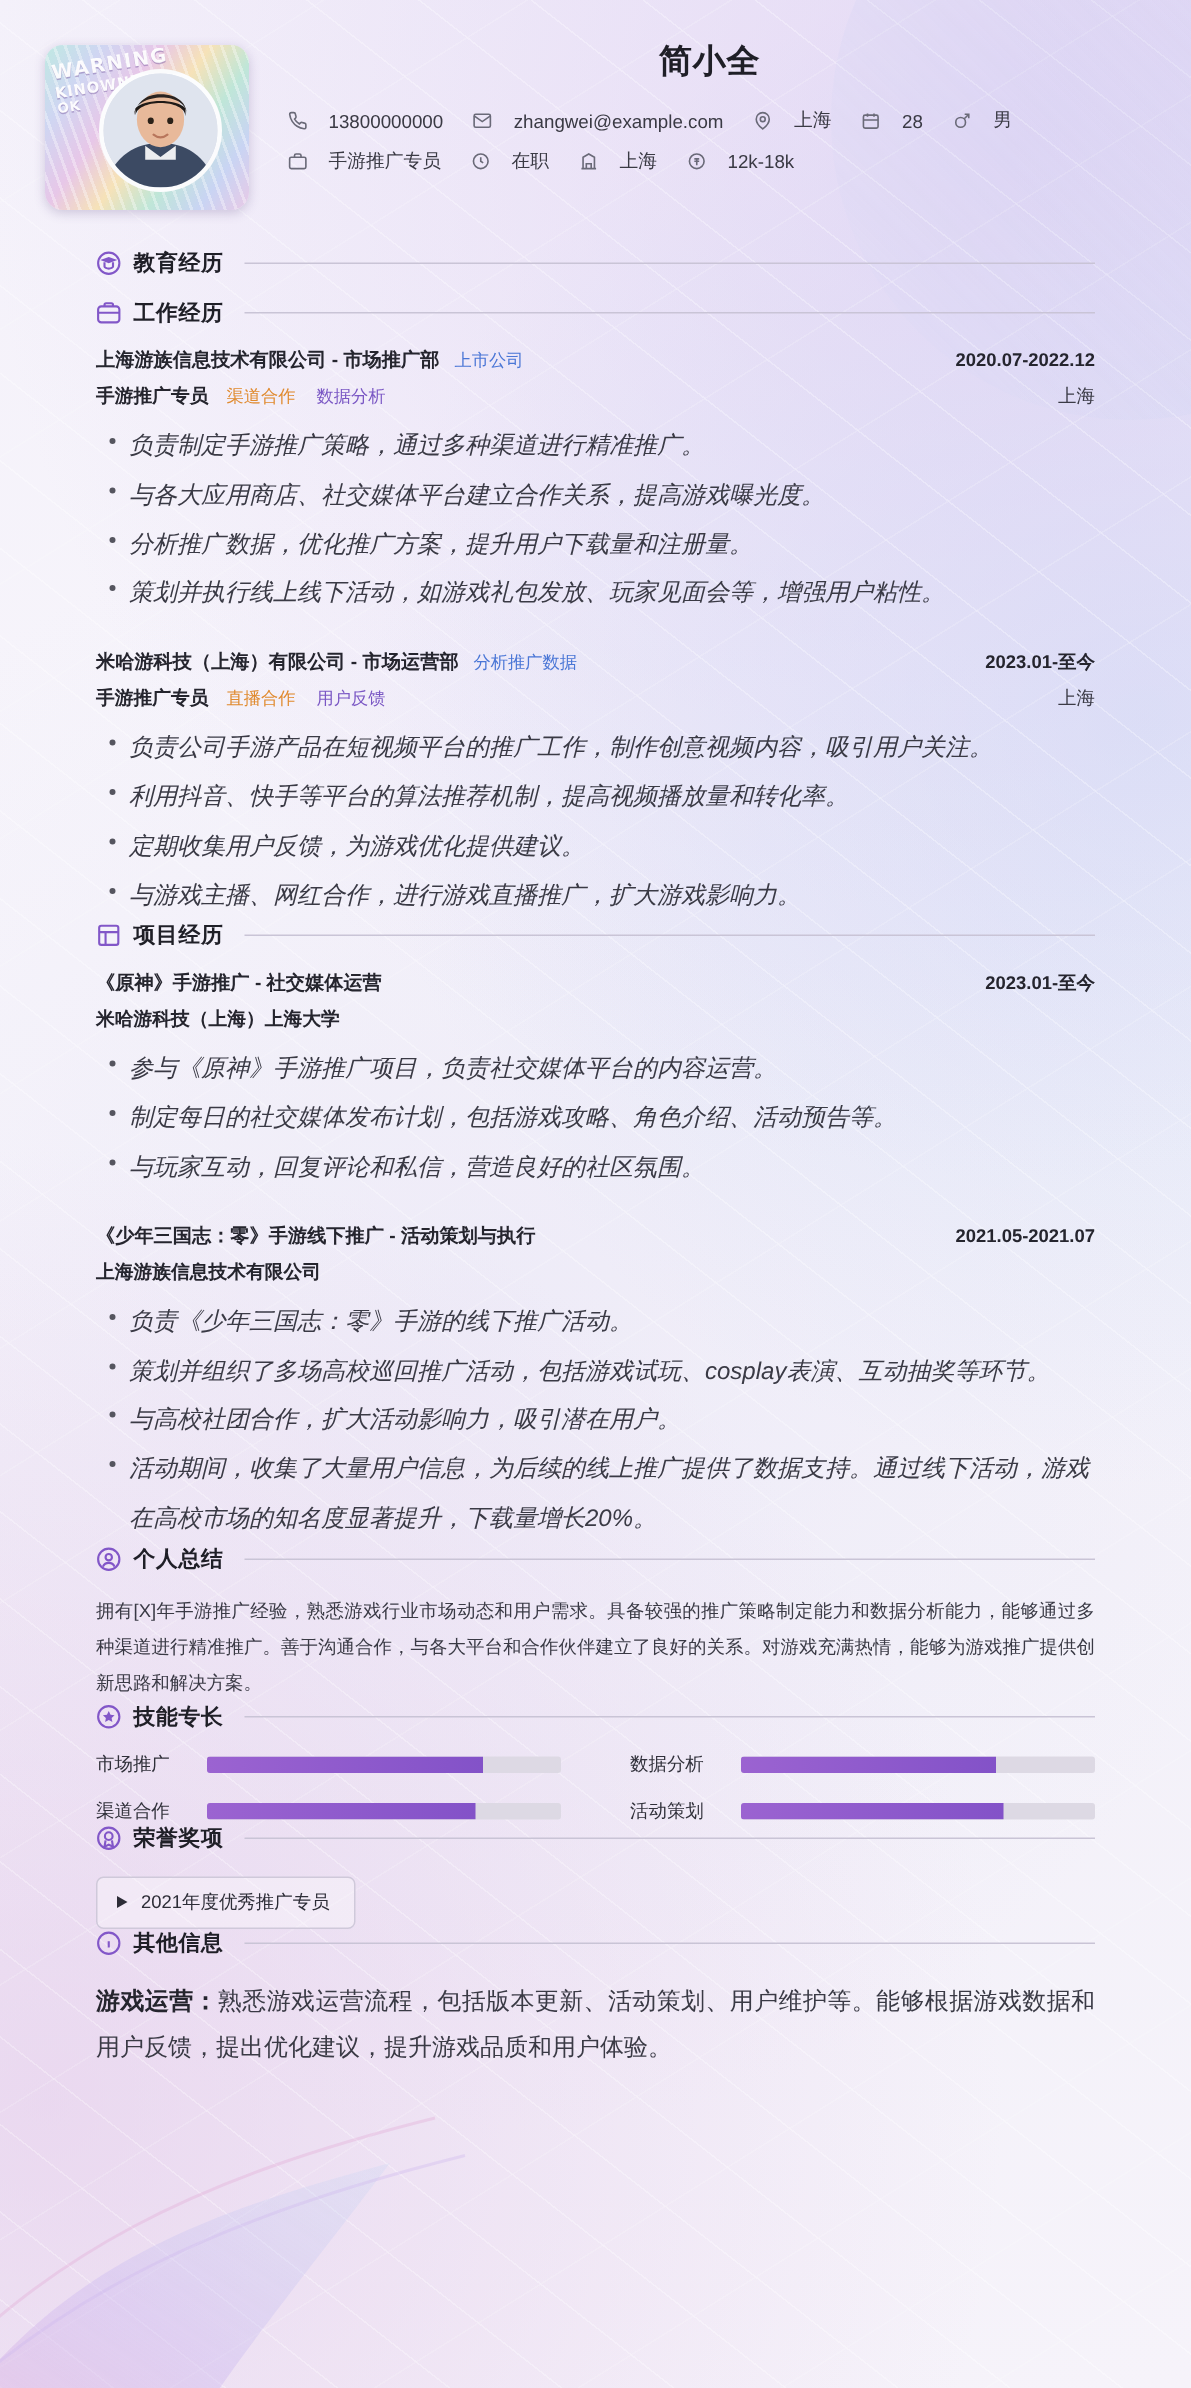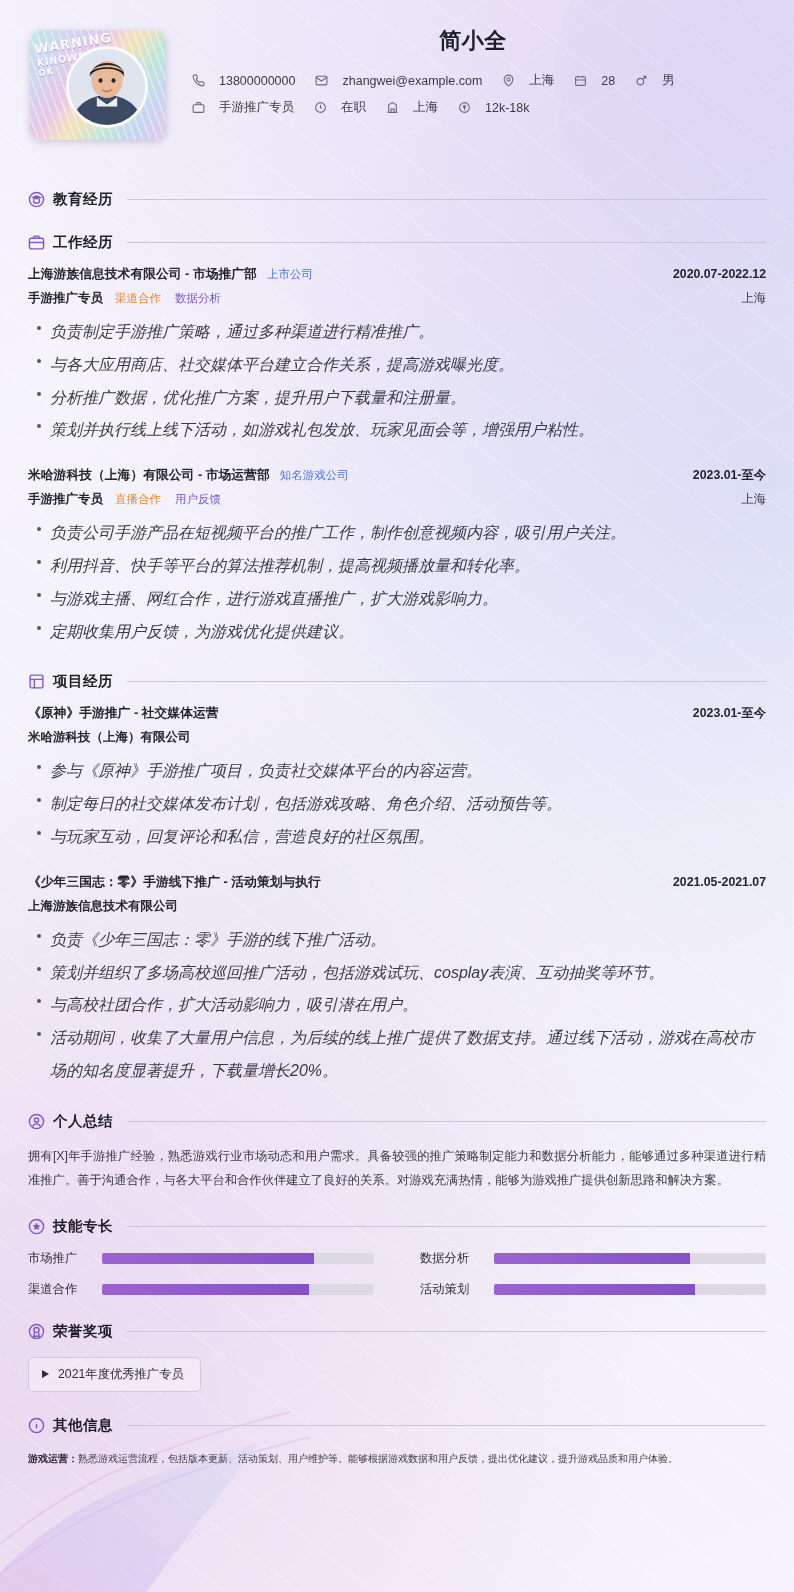--- a/index.html
+++ b/index.html
@@ -126,21 +126,21 @@
     gap: 4px 20px;
     font-size: 12.5px;
     color: #3a3a44;
     margin-bottom: 10px;
   }
   .meta-item { display: inline-flex; align-items: center; gap: 14px; white-space: nowrap; }
   .meta-item svg { display: block; }
   .meta-ic { color: #6a6a78; }
 
   
-  .section { padding: 0 28px; margin-top: 24px; }
+  .section { padding: 0 64px; }
   .sec-head {
     display: flex;
     align-items: center;
     gap: 8px;
     margin-bottom: 14px;
   }
   .sec-ic {
     width: 17px; height: 17px;
     flex: none;
     color: #8257c8;
@@ -275,21 +275,21 @@
   }
   .tri {
     width: 0; height: 0;
     border-left: 7px solid #2d2d37;
     border-top: 4.5px solid transparent;
     border-bottom: 4.5px solid transparent;
   }
 
   
   .other-line {
-    font-size: 10px;
+    font-size: 16px;
     line-height: 1.95;
     color: #3a3a45;
     text-align: justify;
   }
   .other-line b { color: #25252e; font-weight: 700; }
   .spacer { height: 26px; }
 </style>
 </head>
 <body>
 
@@ -455,54 +455,54 @@
           <li>负责制定手游推广策略，通过多种渠道进行精准推广。</li>
           <li>与各大应用商店、社交媒体平台建立合作关系，提高游戏曝光度。</li>
           <li>分析推广数据，优化推广方案，提升用户下载量和注册量。</li>
           <li>策划并执行线上线下活动，如游戏礼包发放、玩家见面会等，增强用户粘性。</li>
         </ul>
       </div>
 
       <div class="entry" style="margin-top:20px">
         <div class="entry-row">
           <span class="entry-title">米哈游科技（上海）有限公司 - 市场运营部</span>
-          <span class="tag tag-blue">知名游戏公司</span>
+          <span class="tag tag-blue">分析推广数据</span>
           <span class="entry-right">2023.01-至今</span>
         </div>
         <div class="sub-row">
           <span class="sub-title">手游推广专员</span>
           <span class="tag tag-orange">直播合作</span>
           <span class="tag tag-purple">用户反馈</span>
           <span class="entry-right light">上海</span>
         </div>
         <ul class="bullets">
           <li>负责公司手游产品在短视频平台的推广工作，制作创意视频内容，吸引用户关注。</li>
           <li>利用抖音、快手等平台的算法推荐机制，提高视频播放量和转化率。</li>
+          <li>定期收集用户反馈，为游戏优化提供建议。</li>
           <li>与游戏主播、网红合作，进行游戏直播推广，扩大游戏影响力。</li>
-          <li>定期收集用户反馈，为游戏优化提供建议。</li>
         </ul>
       </div>
     </div>
 
     <div class="section">
       <div class="sec-head">
         <svg class="sec-ic" viewBox="0 0 24 24" fill="none" stroke="currentColor" stroke-width="2">
             <rect x="3" y="3" width="18" height="18" rx="2"></rect>
             <path d="M3 9h18M9 9v12"></path>
           </svg>
         <span class="sec-title">项目经历</span>
         <span class="sec-rule"></span>
       </div>
 
       <div class="entry">
         <div class="entry-row">
           <span class="entry-title">《原神》手游推广 - 社交媒体运营</span>
           <span class="entry-right">2023.01-至今</span>
         </div>
-        <div class="plain-sub">米哈游科技（上海）有限公司</div>
+        <div class="plain-sub">米哈游科技（上海）上海大学</div>
         <ul class="bullets">
           <li>参与《原神》手游推广项目，负责社交媒体平台的内容运营。</li>
           <li>制定每日的社交媒体发布计划，包括游戏攻略、角色介绍、活动预告等。</li>
           <li>与玩家互动，回复评论和私信，营造良好的社区氛围。</li>
         </ul>
       </div>
 
       <div class="entry" style="margin-top:20px">
         <div class="entry-row">
           <span class="entry-title">《少年三国志：零》手游线下推广 - 活动策划与执行</span>

